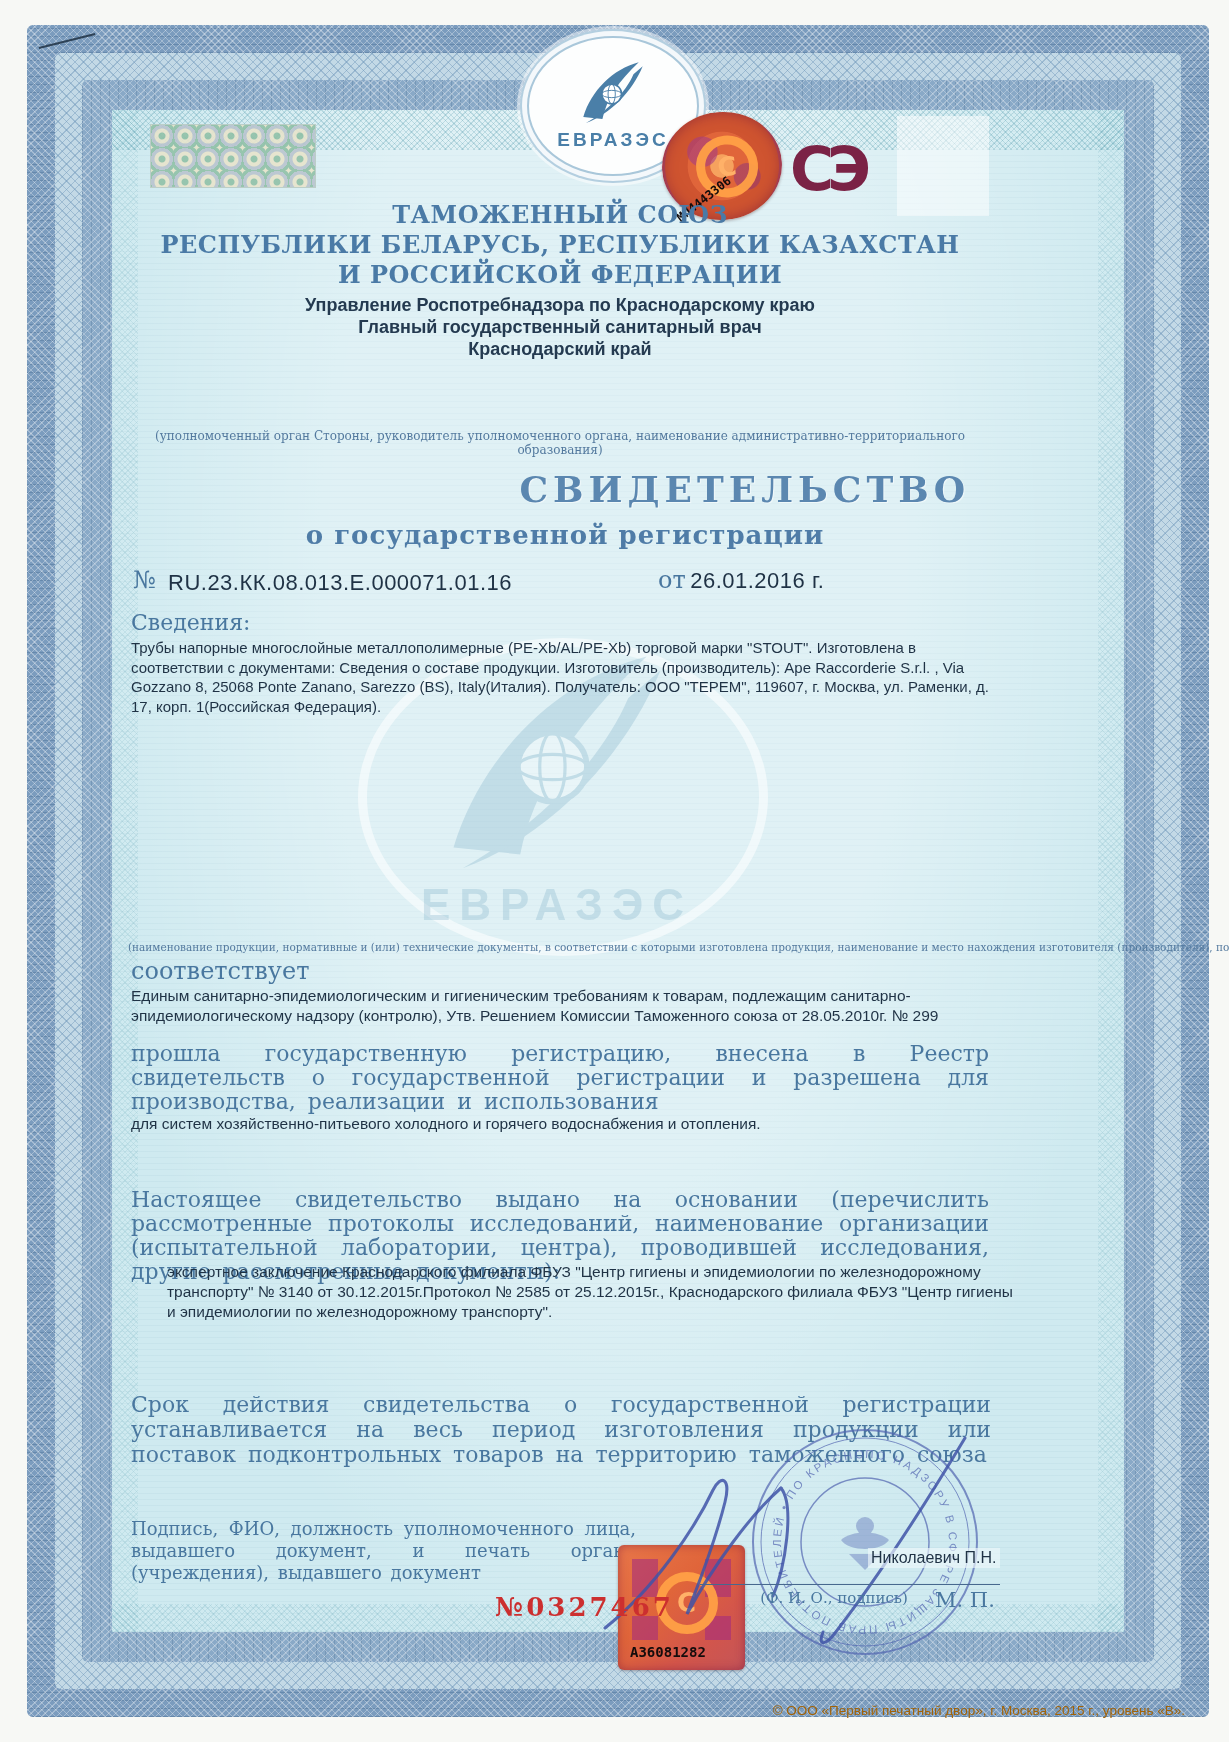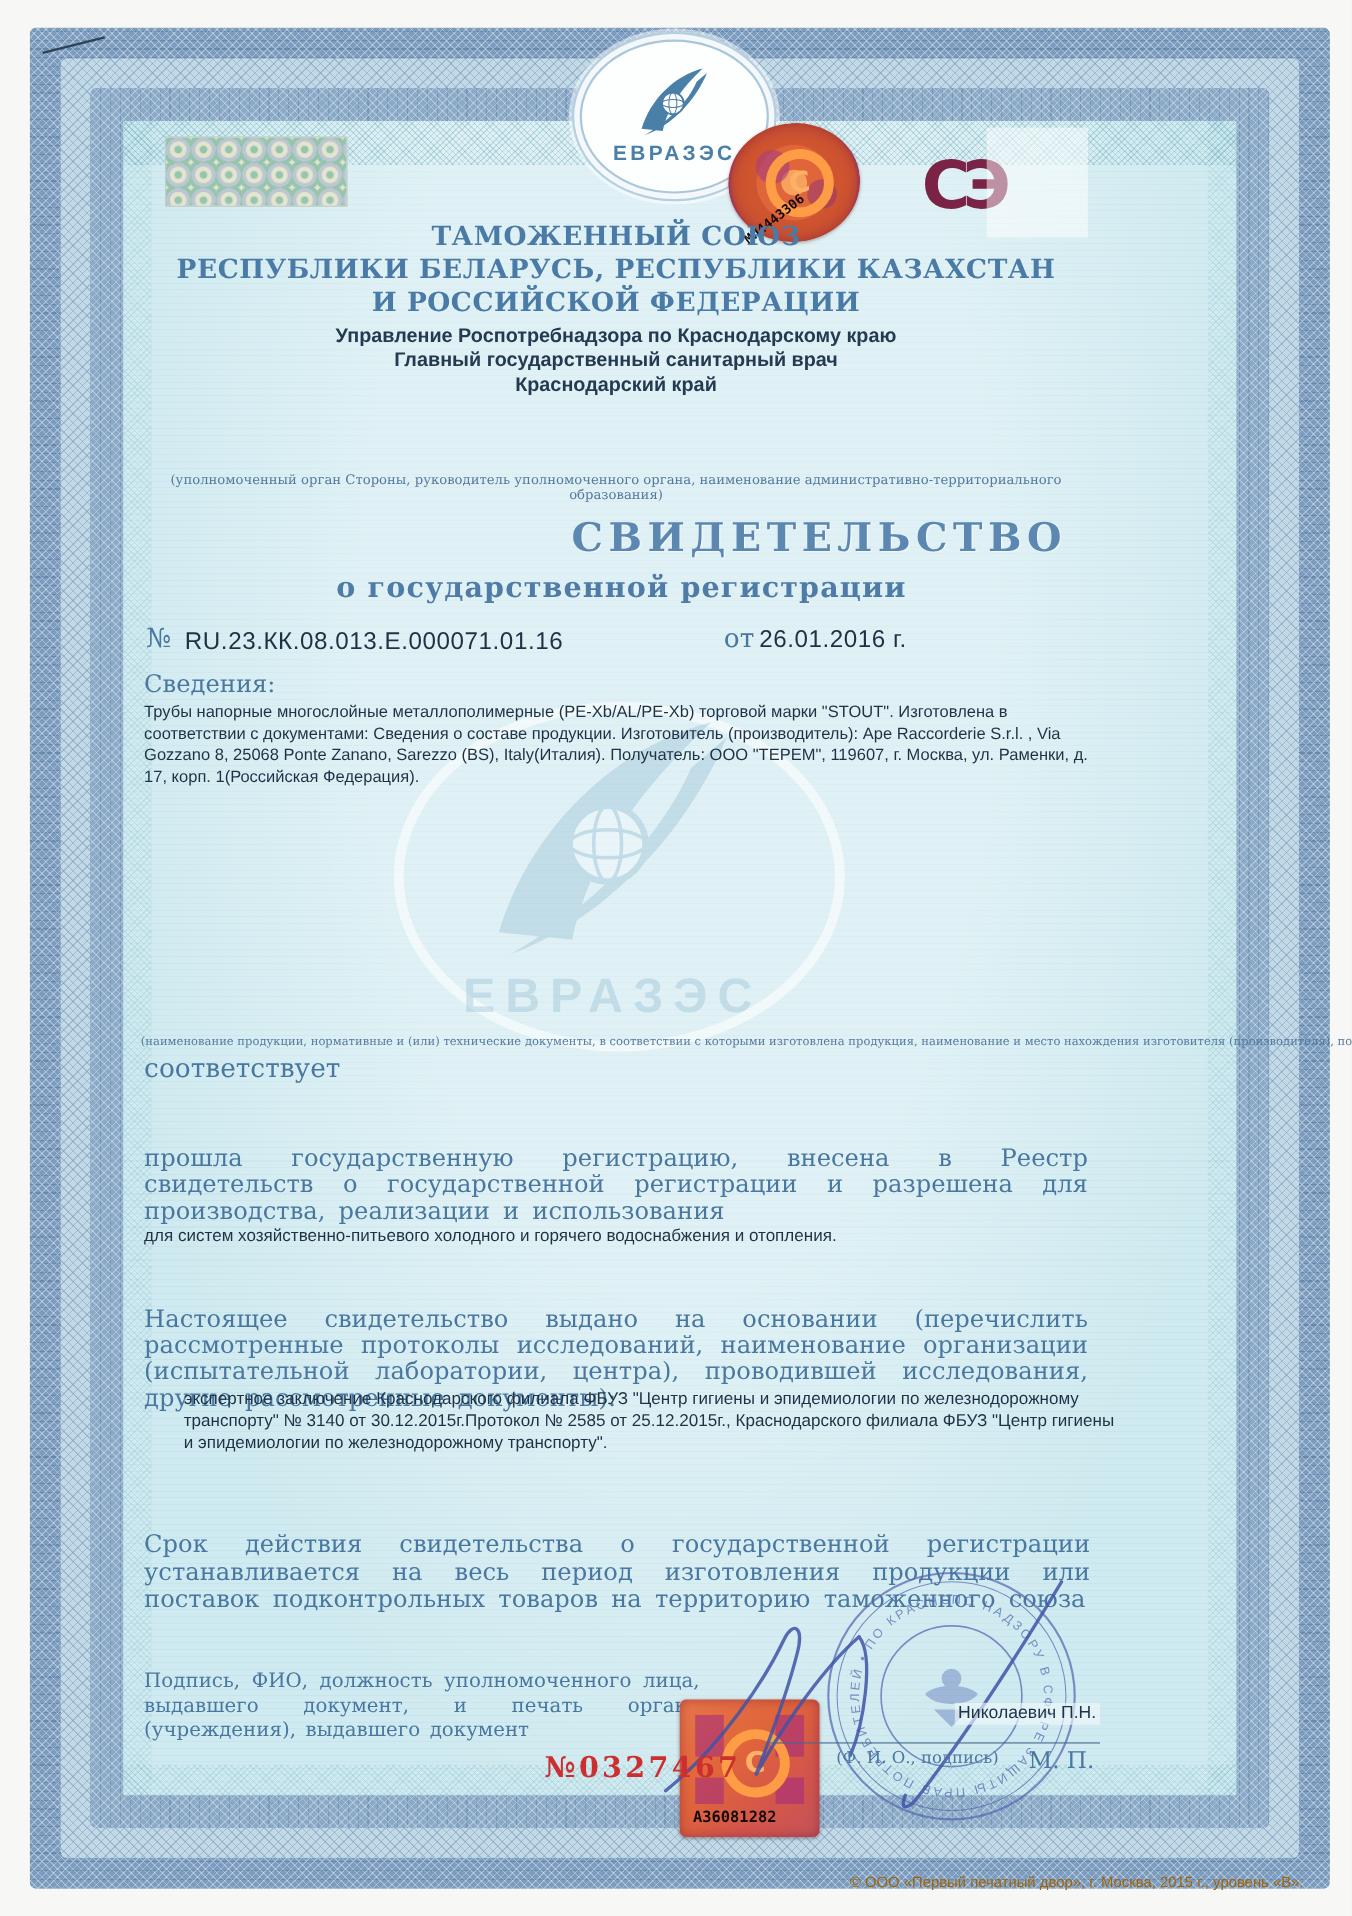--- a/index.html
+++ b/index.html
@@ -67,21 +67,21 @@
      box-shadow:inset 0 0 14px rgba(110,20,60,.55),0 1px 3px rgba(60,30,30,.35);}
   .holo-ring{position:absolute;left:50%;top:46%;width:44px;height:44px;margin:-26px 0 0 -26px;
      border:9px solid rgba(255,160,70,.95);border-radius:50%;
      display:flex;align-items:center;justify-content:center;
      font-weight:bold;font-size:26px;color:#ffb168;font-family:"DejaVu Sans",sans-serif;}
   .holo-num{position:absolute;font-family:"DejaVu Sans Mono",monospace;font-weight:bold;color:#140c0c;}
   .holo-square{border-radius:6px;position:relative;overflow:hidden;
      background:linear-gradient(135deg,#e8764a 0%,#e0653a 40%,#d4564a 70%,#c45458 100%);
      box-shadow:inset 0 0 10px rgba(120,20,60,.5),0 1px 3px rgba(60,30,30,.35);}
   .holo-square .bar{position:absolute;background:rgba(160,40,130,.55);}
-  .se-mark{font-family:"DejaVu Sans",sans-serif;font-weight:900;font-size:60px;letter-spacing:-7px;color:#7b2346;margin-left:48px;}
+  .se-mark{font-family:"DejaVu Sans",sans-serif;font-weight:900;font-size:60px;letter-spacing:-7px;color:#7b2346;}
   .white-patch{background:rgba(255,255,255,.5);}
   .pen-mark{border-top:2.5px solid #2e4256;transform:rotate(-14deg);}
   
   .fio-line{border-top:1.5px solid #47688e;}
   .fio-cap{font-size:15px;}
   .mp{font-size:21px;}
   .signer{font-size:16px;background:rgba(238,247,250,.65);padding:1px 3px;}
   .footer{font-size:13.5px;color:#a16207;text-align:right;}
 </style>
 </head>
@@ -164,20 +164,21 @@
   <div class="abs" style="left:658px;top:566px;">
     <span class="serif numrow-label">от</span>
     <span class="sans-dark numrow-val">26.01.2016 г.</span>
   </div>
 
   <div class="abs serif prod-label" style="left:131px;top:610px;">Сведения:</div>
   <div class="abs sans-dark" style="left:131px;top:638px;width:858px;font-size:15px;line-height:19.5px;">Трубы напорные многослойные металлополимерные (PE-Xb/AL/PE-Xb) торговой марки "STOUT". Изготовлена в соответствии с документами: Сведения о составе продукции. Изготовитель (производитель): Ape Raccorderie S.r.l. , Via Gozzano 8, 25068 Ponte Zanano, Sarezzo (BS), Italy(Италия).  Получатель: ООО "ТЕРЕМ", 119607, г. Москва, ул. Раменки, д. 17, корп. 1(Российская Федерация).</div>
 
   <div class="abs serif" style="left:128px;top:941px;width:865px;font-size:10.5px;white-space:nowrap;color:#53799e;">(наименование продукции, нормативные и (или) технические документы, в соответствии с которыми изготовлена продукция, наименование и место нахождения изготовителя (производителя), получателя)</div>
   <div class="abs serif" style="left:131px;top:957px;font-size:24px;">соответствует</div>
+  <div class="abs sans-dark par-sans" style="left:131px;top:986px;width:858px;">Единым санитарно-эпидемиологическим и гигиеническим требованиям к товарам, подлежащим санитарно-эпидемиологическому надзору (контролю), Утв. Решением Комиссии Таможенного союза от 28.05.2010г. № 299</div>
 
   <div class="abs serif par-serif just" style="left:131px;top:1042px;width:858px;">прошла государственную регистрацию, внесена в Реестр свидетельств о государственной регистрации и разрешена для производства, реализации и использования</div>
   <div class="abs sans-dark par-sans" style="left:131px;top:1114px;width:858px;">для систем хозяйственно-питьевого холодного и горячего водоснабжения и отопления.</div>
 
   <div class="abs serif par-serif just" style="left:131px;top:1188px;width:858px;">Настоящее свидетельство выдано на основании (перечислить рассмотренные протоколы исследований, наименование организации (испытательной лаборатории, центра), проводившей исследования, другие рассмотренные документы):</div>
   <div class="abs sans-dark par-sans" style="left:136px;top:1262px;width:853px;padding-left:31px;">экспертное заключение Краснодарского филиала ФБУЗ "Центр гигиены и эпидемиологии по железнодорожному транспорту" № 3140 от 30.12.2015г.Протокол № 2585 от 25.12.2015г., Краснодарского филиала ФБУЗ "Центр гигиены и эпидемиологии по железнодорожному транспорту".</div>
 
   <div class="abs serif par-serif just" style="left:131px;top:1392px;width:860px;line-height:25px;">Срок действия свидетельства о государственной регистрации устанавливается на весь период изготовления продукции или поставок подконтрольных товаров на территорию таможенного союза</div>
 
   <div class="abs serif just" style="left:131px;top:1518px;width:505px;font-size:18px;line-height:22px;word-spacing:3px;">Подпись, ФИО, должность уполномоченного лица, выдавшего документ, и печать органа (учреждения), выдавшего документ</div>

